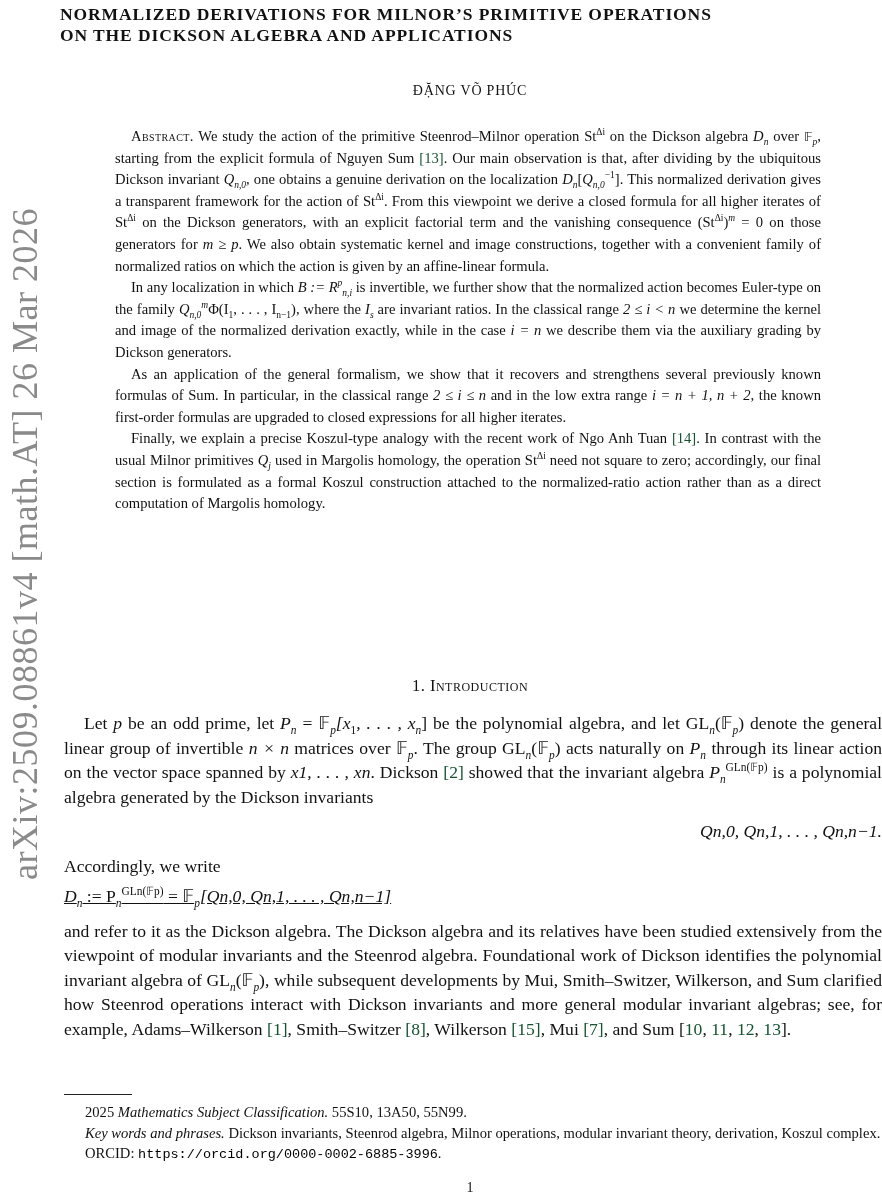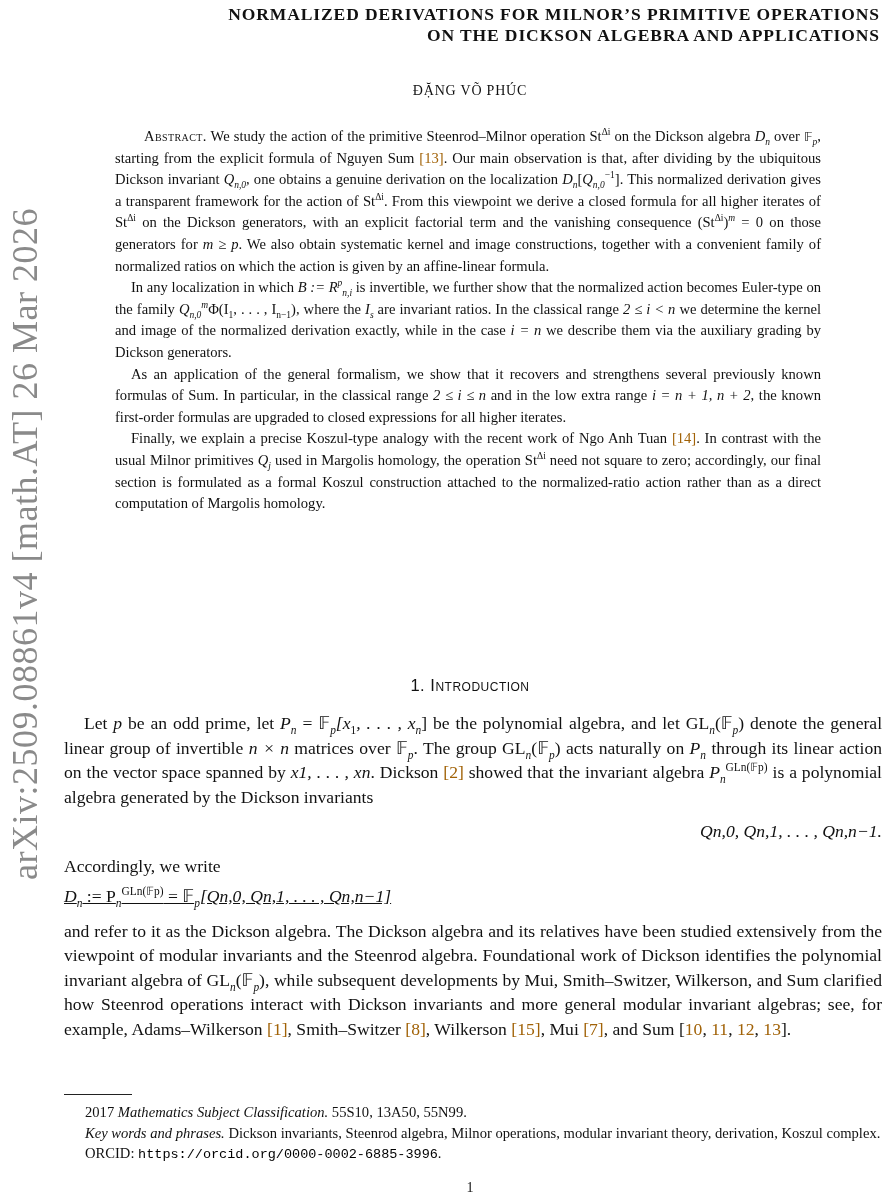--- a/index.html
+++ b/index.html
@@ -14,61 +14,61 @@
     position: absolute; left: 4px; top: 880px;
     transform: rotate(-90deg); transform-origin: left top;
     white-space: nowrap; color: #8a8a8a;
     font-family: "Liberation Serif", "DejaVu Serif", serif;
     font-size: 36px; letter-spacing: 0.5px;
     width: 760px;
   }
 
   .title {
     position: absolute; left: 60px; top: 4px; width: 820px;
-    text-align: right; font-weight: bold;
+    text-align: left; font-weight: bold;
     font-family: "Liberation Serif", serif;
     font-size: 17.5px; line-height: 21px; letter-spacing: 0.9px;
     text-transform: uppercase;
   }
   .author {
     position: absolute; left: 60px; top: 74px; width: 820px;
     text-align: center; font-family: "Liberation Serif", serif;
     font-size: 14px; letter-spacing: 0.8px; text-transform: uppercase; margin-top: 9px;
   }
 
   .abstract {
     position: absolute; left: 115px; top: 126px; width: 706px;
     font-family: "Liberation Serif", serif;
     font-size: 14.6px; line-height: 21.6px; text-align: justify;
   }
   .abstract p { margin: 0; text-indent: 16px; }
   .abstract p.first { text-indent: 16px; }
-  .smallcaps { font-variant: small-caps; letter-spacing: 0.4px; margin-left: 13px; }
+  .smallcaps { font-variant: small-caps; letter-spacing: 0.4px; }
 
   .section-heading {
     position: absolute; left: 60px; top: 676px; width: 820px;
-    text-align: center; font-family: Liberation Sans, sans-serif;
+    text-align: center; font-family: Liberation Serif, serif;
     font-size: 16.5px; font-variant: small-caps; letter-spacing: 0.5px;
   }
 
   .body {
     position: absolute; left: 64px; top: 711px; width: 818px;
     font-family: "Liberation Serif", serif;
     font-size: 17.6px; line-height: 24.5px; text-align: justify;
   }
   .body p { margin: 0; }
   .body p.indent { text-indent: 20px; }
   .display {
     text-align: right; margin: 10px 0 10px 0; font-size: 17.6px;
   }
   .display2 { text-align: left; margin: 6px 0 10px 0; text-decoration: underline; }
 
   i.m { font-style: italic; }
   sub, sup { font-size: 65%; line-height: 0; }
-  .cite { color: #a16207; }
+  .cite { color: #14532d; }
   .bb { font-family: "DejaVu Sans", sans-serif; font-size: 88%; }
 
   .footnote-rule {
     position: absolute; left: 64px; top: 1094px; width: 68px; height: 1px; background: #222;
   }
   .footnotes {
     position: absolute; left: 64px; top: 1102px; width: 818px;
     font-family: "Liberation Serif", serif;
     font-size: 14.6px; line-height: 20.5px; text-align: justify;
   }
@@ -113,19 +113,19 @@
     <p>Accordingly, we write</p>
 
     <div class="display2"><i class="m">D</i><sub><i>n</i></sub><span> := P</span><sub><i>n</i></sub><sup>GLn(𝔽p)</sup><span> = 𝔽</span><sub><i>p</i></sub><i class="m">[Qn,0, Qn,1, . . . , Qn,n−1]</i></div>
 
     <p><span>and refer to it as the Dickson algebra. The Dickson algebra and its relatives have been studied extensively from the viewpoint of modular invariants and the Steenrod algebra. Foundational work of Dickson identifies the polynomial invariant algebra of GL</span><sub><i>n</i></sub>(𝔽<sub><i>p</i></sub><span>), while subsequent developments by Mui, Smith–Switzer, Wilkerson, and Sum clarified how Steenrod operations interact with Dickson invariants and more general modular invariant algebras; see, for example, Adams–Wilkerson </span><a class="cite">[1]</a><span>, Smith–Switzer </span><a class="cite">[8]</a><span>, Wilkerson </span><a class="cite">[15]</a><span>, Mui </span><a class="cite">[7]</a><span>, and Sum [</span><a class="cite">10</a>, <a class="cite">11</a>, <a class="cite">12</a>, <a class="cite">13</a><span>].</span></p>
   </div>
 
   <div class="footnote-rule"></div>
 
   <div class="footnotes">
-    <p><span>2017 </span><i>Mathematics Subject Classification.</i><span> 55S10, 13A50, 55N99.</span></p>
+    <p><span>2025 </span><i>Mathematics Subject Classification.</i><span> 55S10, 13A50, 55N99.</span></p>
     <p><i>Key words and phrases.</i><span> Dickson invariants, Steenrod algebra, Milnor operations, modular invariant theory, derivation, Koszul complex.</span></p>
     <p><span>ORCID: </span><a class="mono">https://orcid.org/0000-0002-6885-3996</a><span>.</span></p>
   </div>
 
   <div class="page-number">1</div>
 </div>
 
 </body></html>

